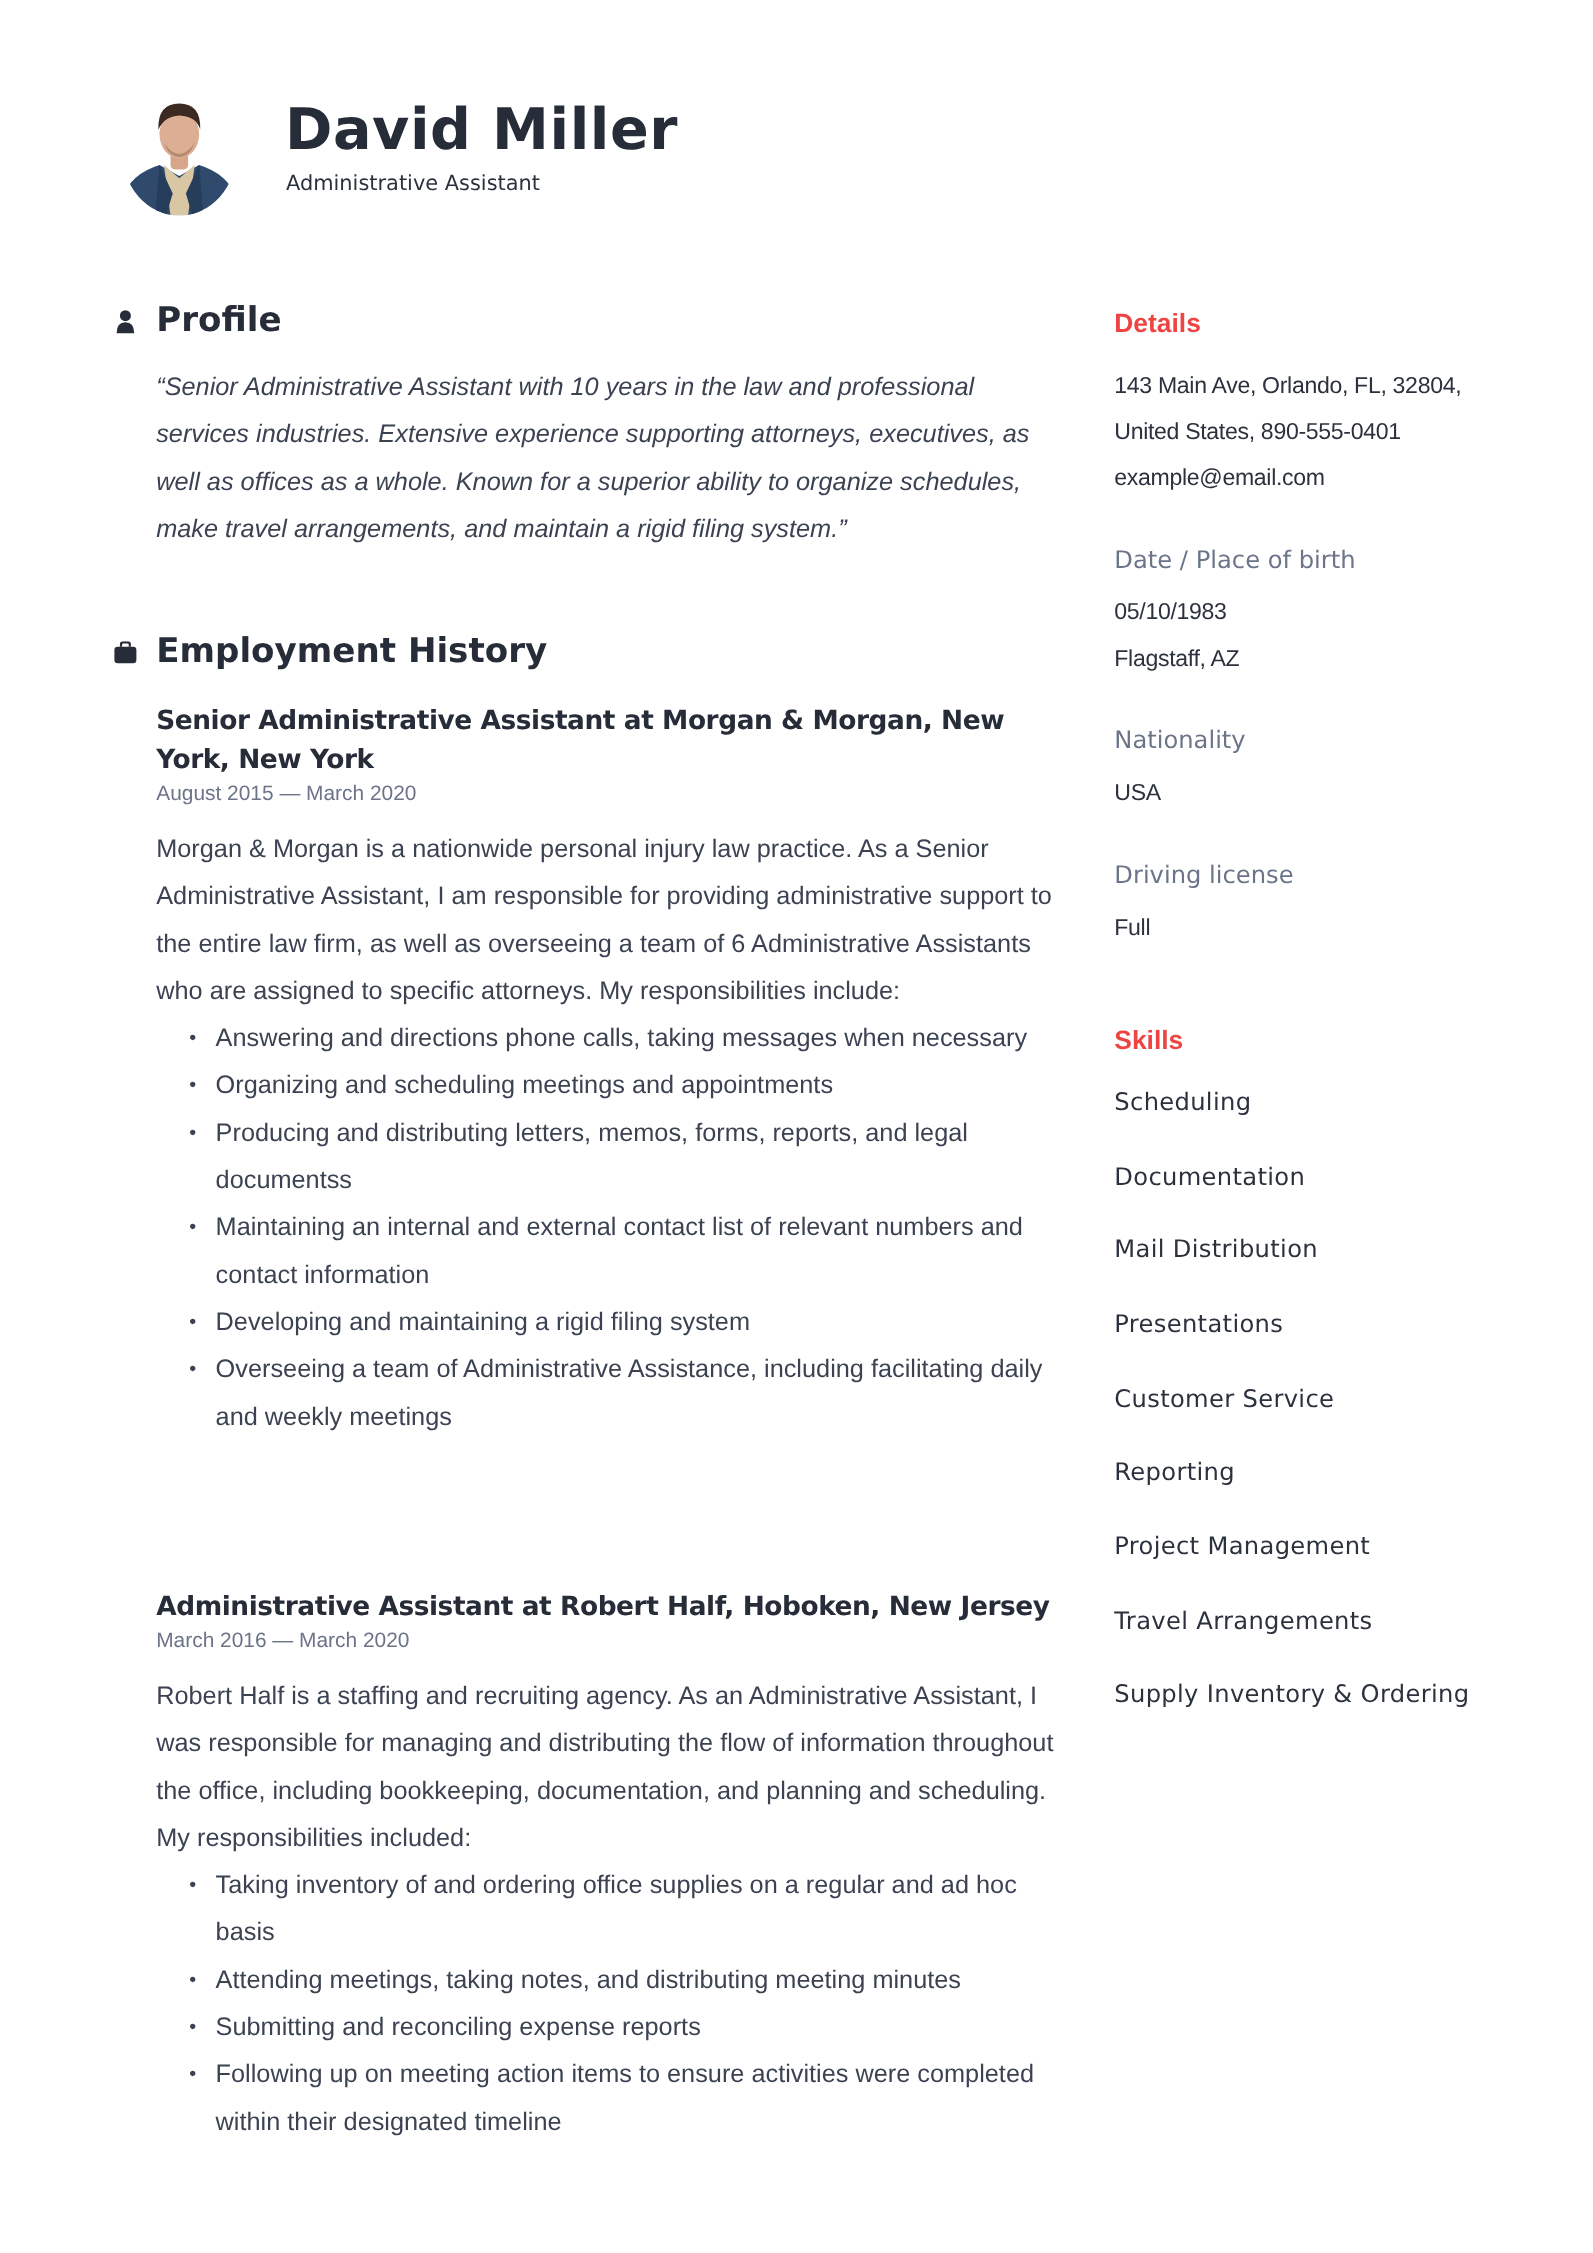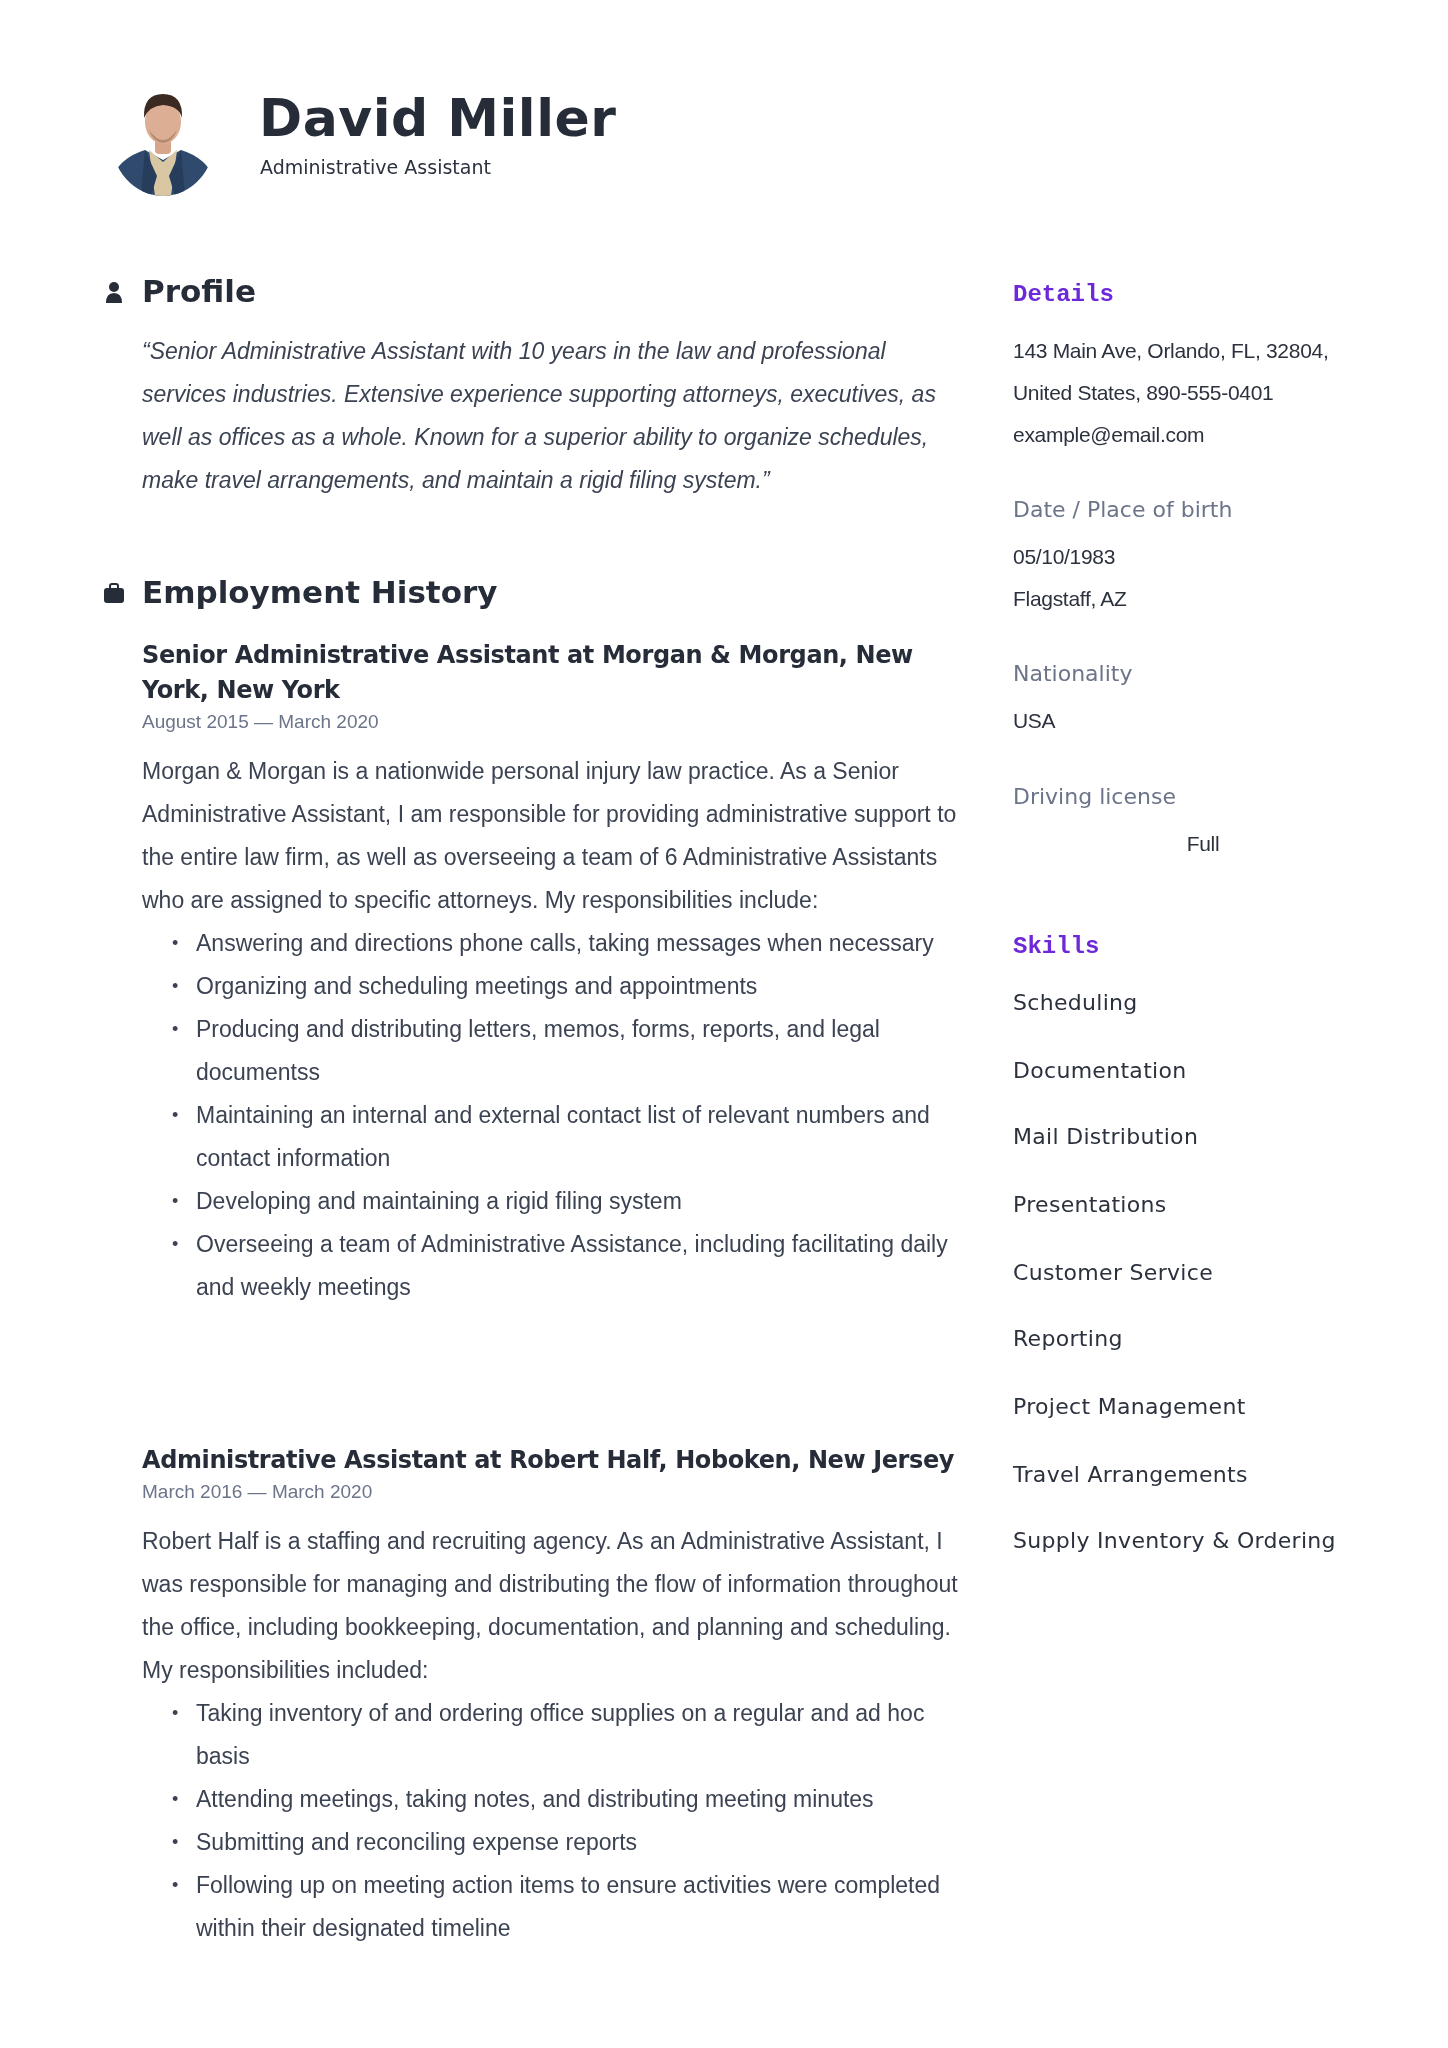--- a/index.html
+++ b/index.html
@@ -53,22 +53,22 @@
   ul.bullets li {
     position: relative; font-size: 23px; line-height: 43px; color: #3b4252;
   }
   ul.bullets li::before {
     content: "•"; position: absolute; left: -24px; top: 0; color: #3b4252; font-size: 18px;
   }
 
   
   .right-col { left: 1013px; width: 380px; }
   .r-heading {
-    font-size: 24px; font-weight: 600; color: #6d28d9; margin: 0;
-    font-family: Liberation Mono, monospace;
+    font-size: 24px; font-weight: 600; color: #ef4444; margin: 0;
+    font-family: Liberation Sans, sans-serif;
   }
   .r-line {
     font-size: 21px; line-height: 42px; color: #2b313d; margin: 0; white-space: nowrap;
     font-family: Liberation Sans, sans-serif; letter-spacing: -0.3px;
   }
   .r-label {
     font-size: 22px; color: #6b7489; margin: 0; white-space: nowrap;
     font-family: "DejaVu Sans", sans-serif;
   }
   .skill {
@@ -167,21 +167,21 @@
 <div class="abs right-col" style="top:661px;">
   <p class="r-label">Nationality</p>
 </div>
 <div class="abs right-col" style="top:700px;">
   <p class="r-line">USA</p>
 </div>
 
 <div class="abs right-col" style="top:784px;">
   <p class="r-label">Driving license</p>
 </div>
-<div class="abs right-col" style="top:823px;text-align:center;">
+<div class="abs right-col" style="top:823px;">
   <p class="r-line">Full</p>
 </div>
 
 <div class="abs right-col" style="top:933px;">
   <p class="r-heading">Skills</p>
 </div>
 <div class="abs skill" style="left:1013px; top:990px;">Scheduling</div>
 <div class="abs skill" style="left:1013px; top:1058px;">Documentation</div>
 <div class="abs skill" style="left:1013px; top:1124px;">Mail Distribution</div>
 <div class="abs skill" style="left:1013px; top:1192px;">Presentations</div>

